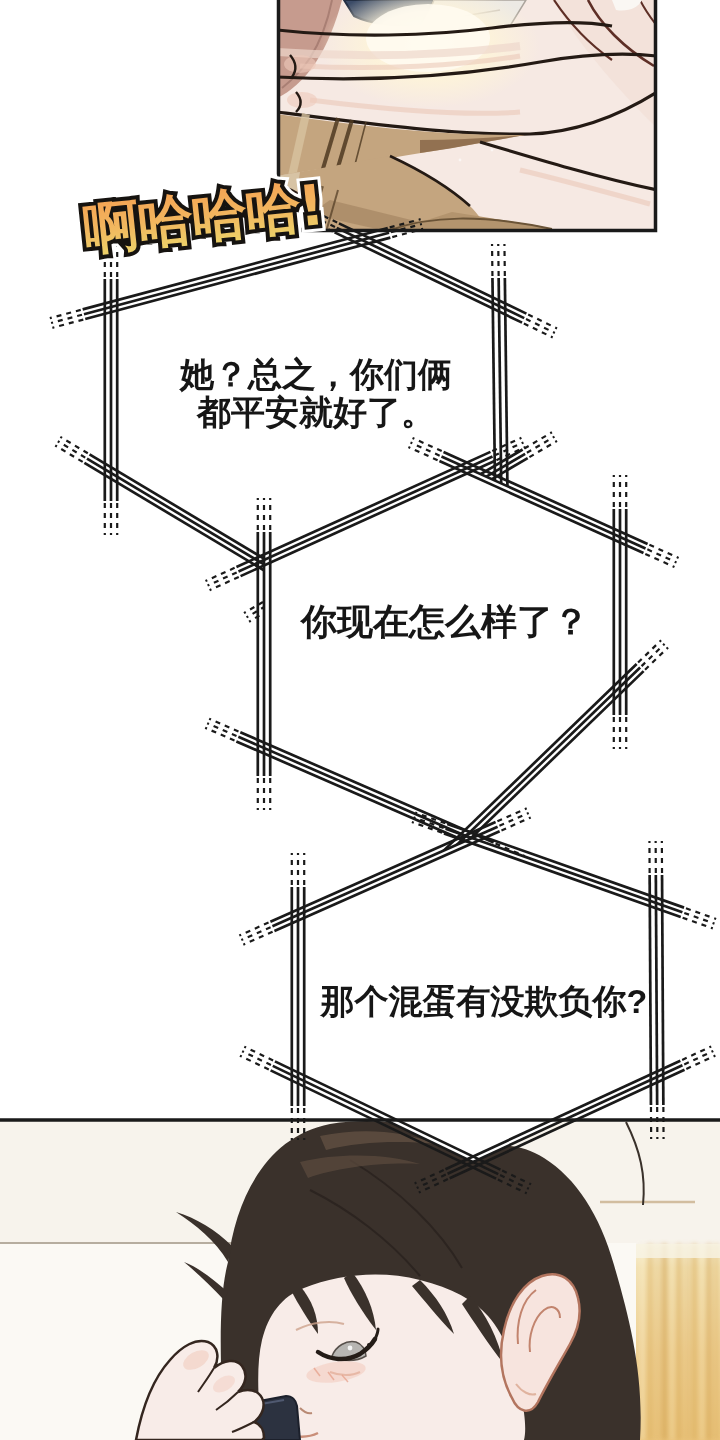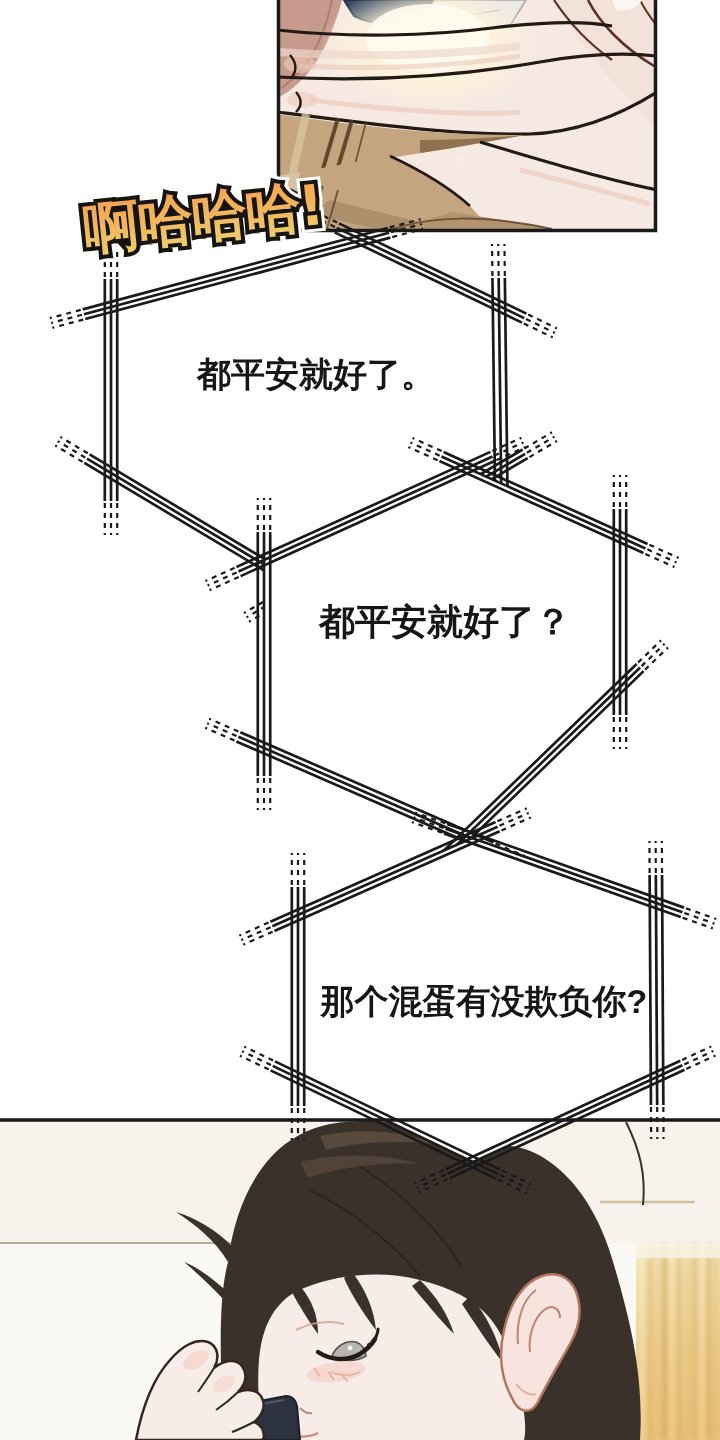--- a/index.html
+++ b/index.html
@@ -377,24 +377,25 @@
           <line x1="680.7356385780957" y1="917.0409466964952" x2="443.9334799063123" y2="833.3880102091805" stroke="#1a1a1a" stroke-width="2.7"></line>
           <line x1="682.6214299592309" y1="917.7071229996136" x2="712.7940920573928" y2="928.3659438495079" stroke="#1a1a1a" stroke-width="2.2" stroke-dasharray="5 5"></line>
           <line x1="442.04768852517714" y1="832.7218339060621" x2="411.87502642701514" y2="822.0630130561678" stroke="#1a1a1a" stroke-width="2.2" stroke-dasharray="5 5"></line>
         </g>
       </g>
 
   <line x1="0" y1="1120" x2="720" y2="1120" style="stroke:var(--ink)" stroke-width="3.4"></line>
 </svg>
 
 <div id="bubble1-text" class="bubble-text">
+  <div>她？总之，你们俩</div>
   <div>都平安就好了。</div>
 </div>
 <div id="bubble2-text" class="bubble-text">
-  <div>都平安就好了？</div>
+  <div>你现在怎么样了？</div>
 </div>
 <div id="bubble3-text" class="bubble-text">
   <div>那个混蛋有没欺负你?</div>
 </div>
 
 <div id="sfx">
   <div class="sfx-layer sfx-white">啊哈哈哈!</div>
   <div class="sfx-layer sfx-black">啊哈哈哈!</div>
   <div class="sfx-layer sfx-fill">啊哈哈哈!</div>
 </div>

